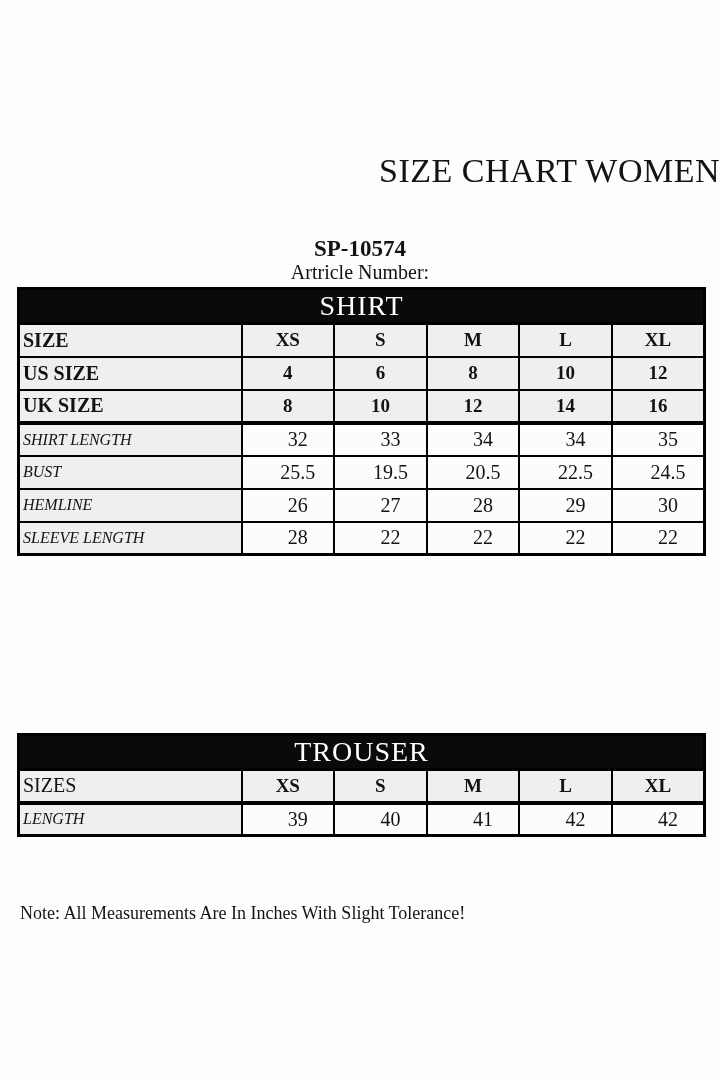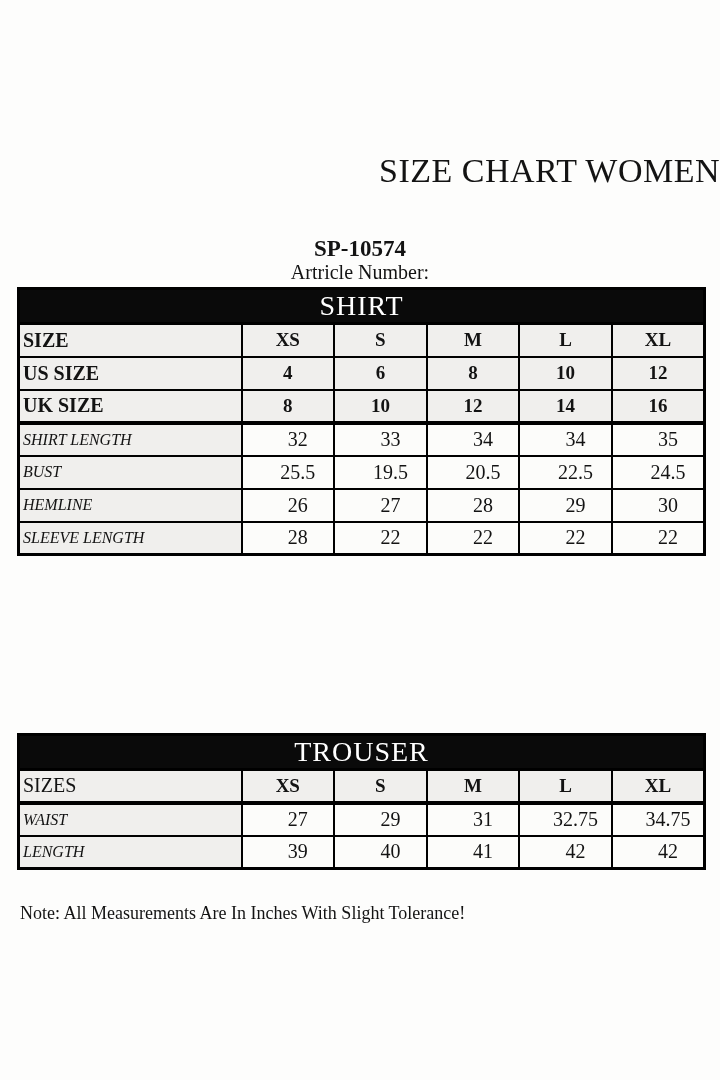--- a/index.html
+++ b/index.html
@@ -193,28 +193,20 @@
       <tbody>
           <tr class="size-row">
             <td class="label">SIZES</td>
             <td class="val">XS</td>
             <td class="val">S</td>
             <td class="val">M</td>
             <td class="val">L</td>
             <td class="val">XL</td>
           </tr>
           <tr class="measure-row">
-            <td class="label">WAIST</td>
-            <td class="val">27</td>
-            <td class="val">29</td>
-            <td class="val">31</td>
-            <td class="val">32.75</td>
-            <td class="val">34.75</td>
-          </tr>
-          <tr class="measure-row">
             <td class="label">LENGTH</td>
             <td class="val">39</td>
             <td class="val">40</td>
             <td class="val">41</td>
             <td class="val">42</td>
             <td class="val">42</td>
           </tr>
         </tbody>
     </table>
   </div>

